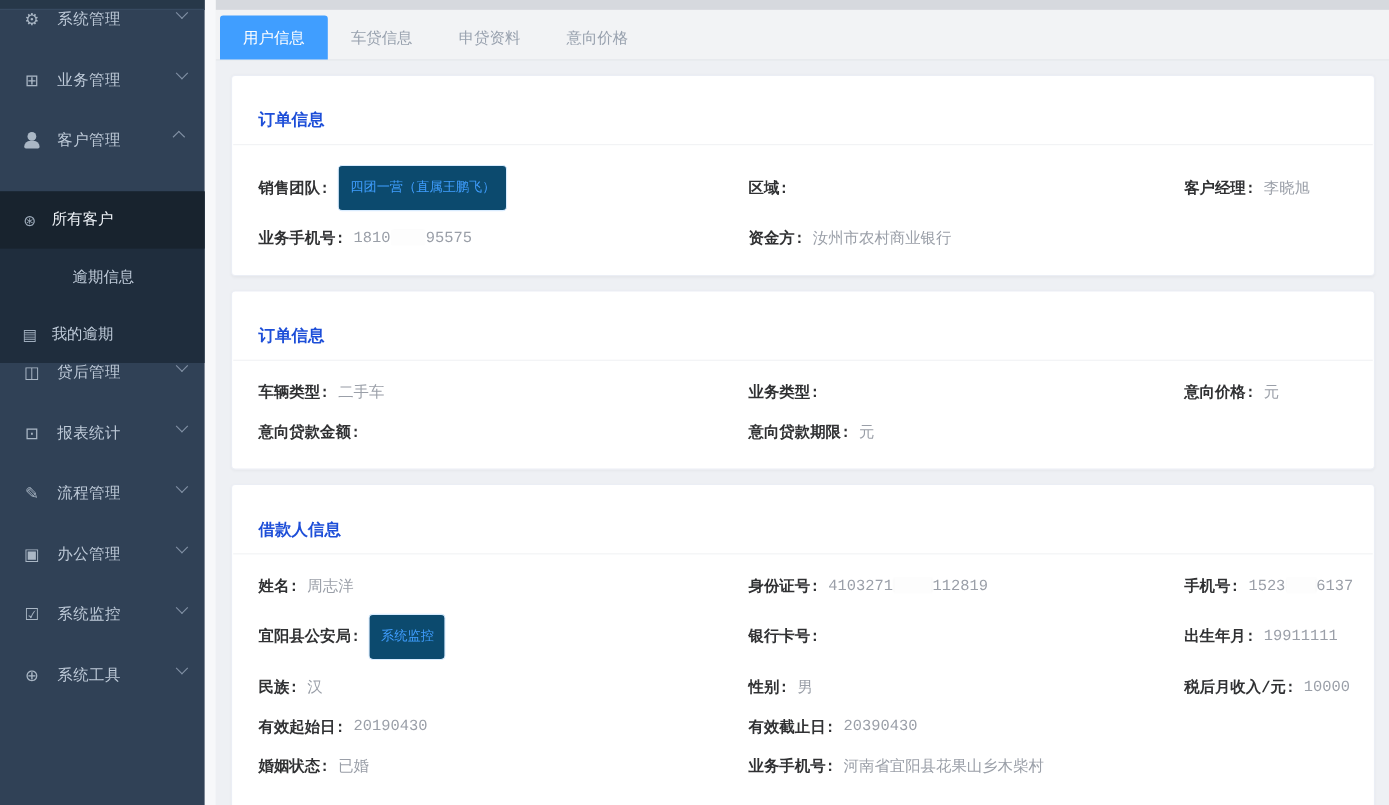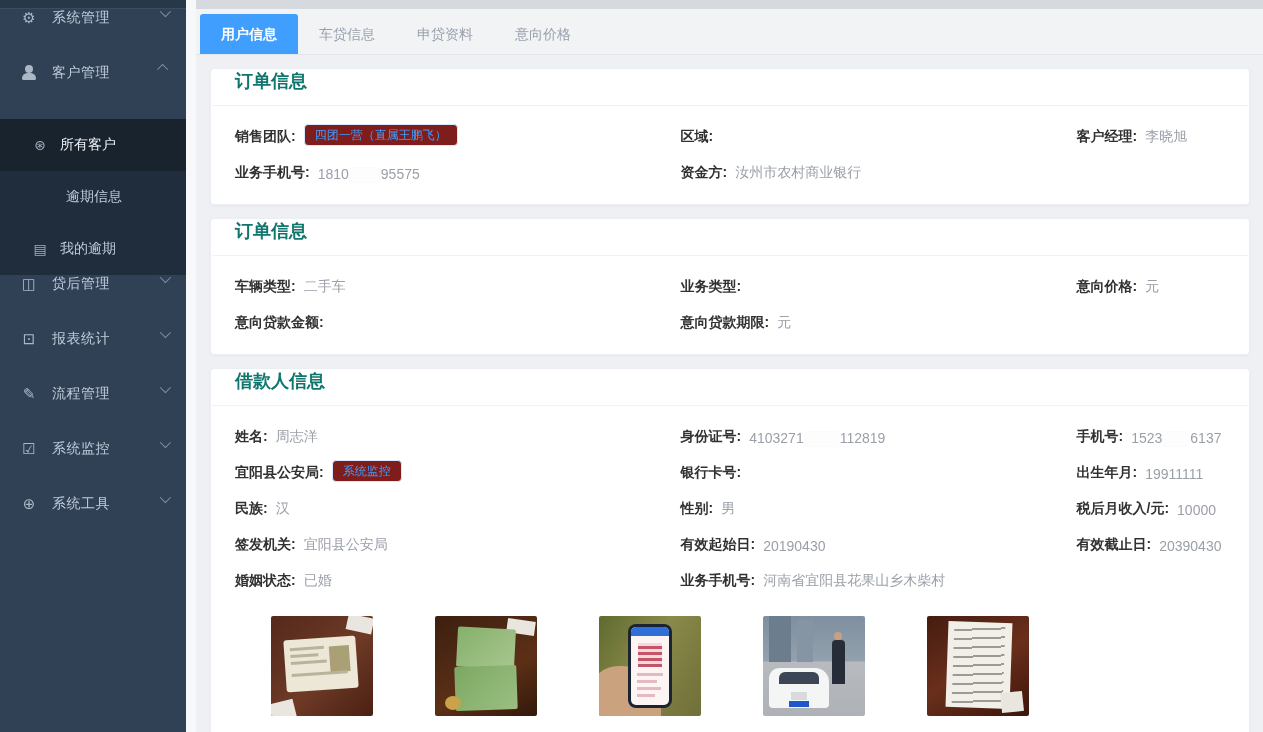--- a/index.html
+++ b/index.html
@@ -19,21 +19,21 @@
     height:55px; display:flex; align-items:flex-start; padding:0 18px 0 20px;
     cursor:pointer; font-size:14px; position:relative;
   }
   .side-item .mi { width:18px; margin-right:14px; font-size:15px; color:#aab7c5; text-align:center; flex:none; }
   .side-label { flex:1; letter-spacing:.5px; }
   .chev { width:8px; height:8px; border-right:1.5px solid #8291a5; border-bottom:1.5px solid #8291a5; flex:none; }
   .chev.down { transform:rotate(45deg) translateY(-2px); }
   .chev.up   { transform:rotate(-135deg) translateY(-2px); }
   .submenu { background:#1f2d3d; }
   .sub-item {
-    height:52px; display:flex; align-items:center; padding:0 18px 0 32px;
+    height:52px; display:flex; align-items:center; padding:0 18px 0 19px;
     cursor:pointer; font-size:14px; color:#bfcbd9;
   }
   .sub-item.active { background:#18232e; color:#eef2f7; }
   .sub-item .mi { width:16px; margin-right:12px; font-size:14px; color:#9fadbd; text-align:center; flex:none; }
   .sub-item.noicon { padding-left:66px; }
 
   
   .mi-gear::before { content:"\2699"; }
   .mi-grid::before { content:"\229E"; }
   .mi-wheel::before { content:"\229B"; }
@@ -54,44 +54,44 @@
   .content-topstrip { height:9px; background:#d6d9de; }
 
   .tabbar {
     display:flex; align-items:flex-end; height:46px; background:#f2f3f5;
     border-bottom:1px solid #e2e5ea; padding-left:4px;
   }
   .tab {
     min-width:98px; height:40px; line-height:40px; text-align:center;
     font-size:14px; color:#98a1ae; cursor:pointer; padding:0 14px;
   }
-  .tab.active { background:#409eff; color:#ffffff; border-radius:3px 3px 0 0; font-weight:bold; }
+  .tab.active { background:#409eff; color:#ffffff; border-radius:3px 3px 0 0; font-weight:normal; }
 
   
   .card {
     background:#ffffff; border:1px solid #ebeef5; border-radius:4px;
     margin:13px 13px 0 14px; box-shadow:0 1px 3px rgba(0,0,0,.04);
   }
-  .card-title { padding:0 24px 12px; font-size:18px; font-weight:bold; color:#0f766e; }
+  .card-title { padding:31px 24px 12px; font-size:15px; font-weight:bold; color:#1d4ed8; }
   .card-divider { height:1px; background:#f1f2f4; margin:0 1px; }
   .card-body { padding:18px 24px 22px; }
 
   .frow { display:grid; grid-template-columns:45% 40% 15%; margin-bottom:14px; }
   .frow:last-child { margin-bottom:0; }
-  .field { display:flex; align-items:flex-end; min-height:22px; white-space:nowrap; }
+  .field { display:flex; align-items:center; min-height:22px; white-space:nowrap;font-family:Liberation Mono, monospace; }
   .flabel { font-weight:bold; color:#303133; margin-right:8px; flex:none; }
   .fvalue { color:#9a9fa8; }
   .censor {
     display:inline-block; width:30px; height:14px; vertical-align:middle;
     background:#fdfdfd; box-shadow:0 0 2px rgba(0,0,0,.05); margin:0 1px;
   }
   .censor.w34 { width:34px; } .censor.w26 { width:26px; }
   .tag {
-    display:inline-block; background:#7f1d1d; border:1px solid #d9ecff; color:#409eff;
-    border-radius:4px; padding:3px 10px; font-size:12px; line-height:14px; cursor:pointer;
+    display:inline-block; background:#0c4a6e; border:1px solid #d9ecff; color:#409eff;
+    border-radius:4px; padding:13px 10px; font-size:12px; line-height:14px; cursor:pointer;
   }
 
   
   .photo-list { display:flex; margin-top:26px; padding-left:36px; }
   .photo { width:102px; margin-right:62px; text-align:center; cursor:pointer; }
   .art { width:102px; height:100px; position:relative; overflow:hidden; border-radius:2px; }
 
   .art-idcard { background:linear-gradient(135deg,#54291b 0%,#6e3a26 55%,#4a2013 100%); }
   .art-idcard .card-shape { position:absolute; left:14px; top:22px; width:72px; height:52px; background:#ece7d6; border-radius:3px; transform:rotate(-4deg); }
   .art-idcard .portrait { position:absolute; right:7px; top:9px; width:20px; height:26px; background:#a9a075; }
@@ -139,20 +139,25 @@
 
 <nav class="sidebar">
   <div class="side-topstrip"></div>
 
   <div class="side-item">
     <span class="mi mi-gear"></span>
     <span class="side-label">系统管理</span>
     <span class="chev down"></span>
   </div>
 
+  <div class="side-item">
+    <span class="mi mi-grid"></span>
+    <span class="side-label">业务管理</span>
+    <span class="chev down"></span>
+  </div>
 
   <div class="side-item">
     <span class="mi mi-user"></span>
     <span class="side-label">客户管理</span>
     <span class="chev up"></span>
   </div>
 
   <div class="submenu">
     <div class="sub-item active">
       <span class="mi mi-wheel"></span>
@@ -178,20 +183,25 @@
     <span class="side-label">报表统计</span>
     <span class="chev down"></span>
   </div>
 
   <div class="side-item">
     <span class="mi mi-flow"></span>
     <span class="side-label">流程管理</span>
     <span class="chev down"></span>
   </div>
 
+  <div class="side-item">
+    <span class="mi mi-office"></span>
+    <span class="side-label">办公管理</span>
+    <span class="chev down"></span>
+  </div>
 
   <div class="side-item">
     <span class="mi mi-syscheck"></span>
     <span class="side-label">系统监控</span>
     <span class="chev down"></span>
   </div>
 
   <div class="side-item">
     <span class="mi mi-tools"></span>
     <span class="side-label">系统工具</span>
@@ -315,24 +325,20 @@
         <div class="field">
           <span class="flabel">性别:</span>
           <span class="fvalue">男</span>
         </div>
         <div class="field">
           <span class="flabel">税后月收入/元:</span>
           <span class="fvalue">10000</span>
         </div>
       </div>
       <div class="frow">
-        <div class="field">
-          <span class="flabel">签发机关:</span>
-          <span class="fvalue">宜阳县公安局</span>
-        </div>
         <div class="field">
           <span class="flabel">有效起始日:</span>
           <span class="fvalue">20190430</span>
         </div>
         <div class="field">
           <span class="flabel">有效截止日:</span>
           <span class="fvalue">20390430</span>
         </div>
       </div>
       <div class="frow">

